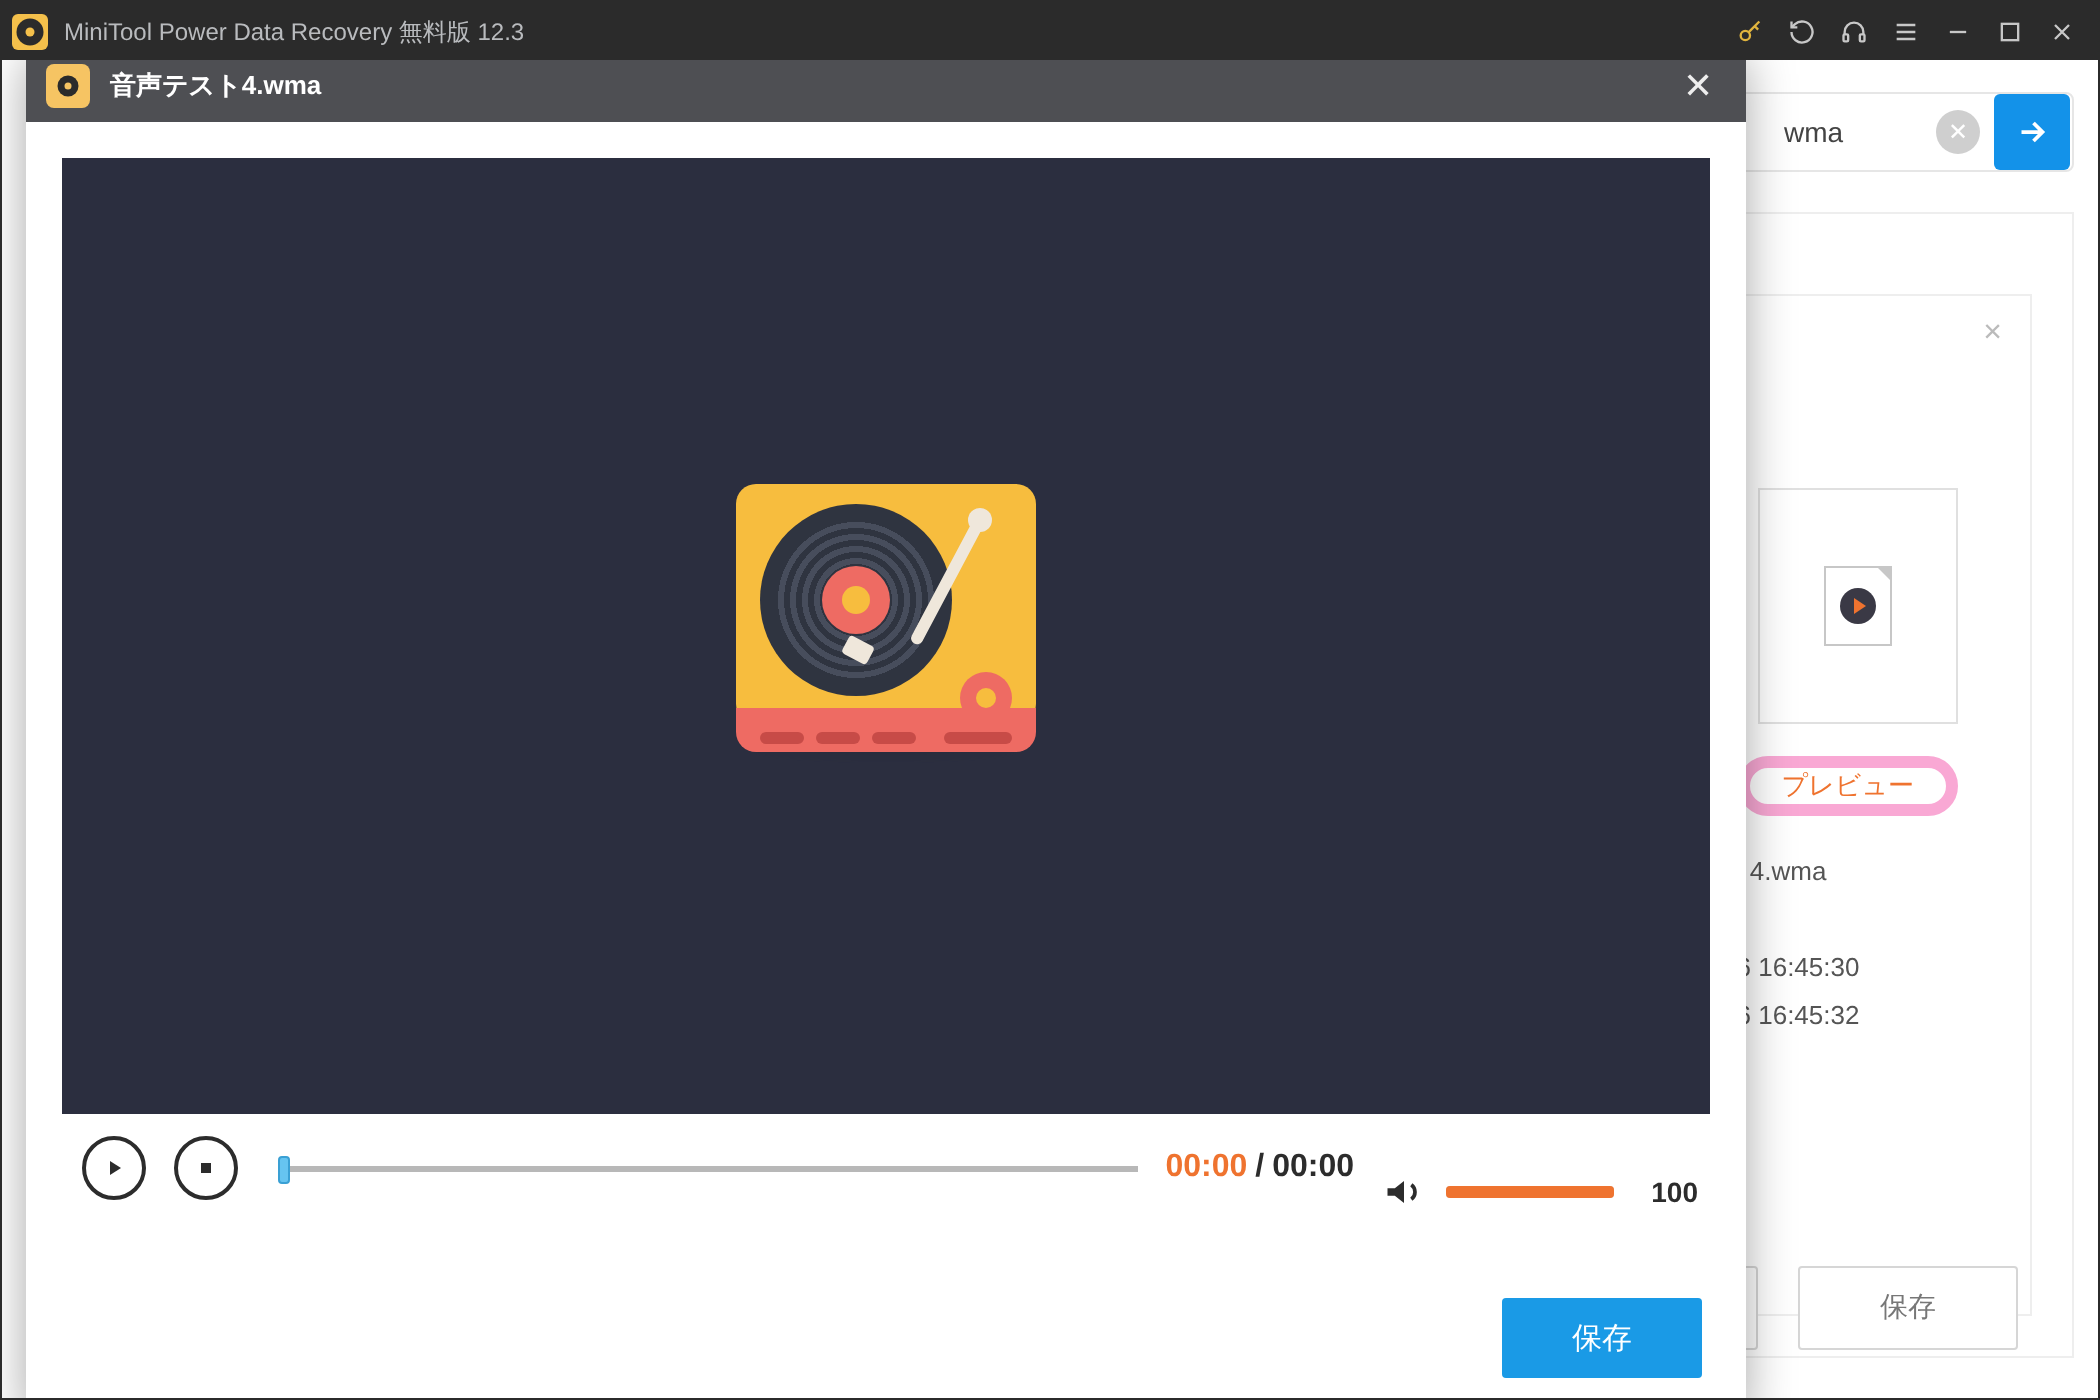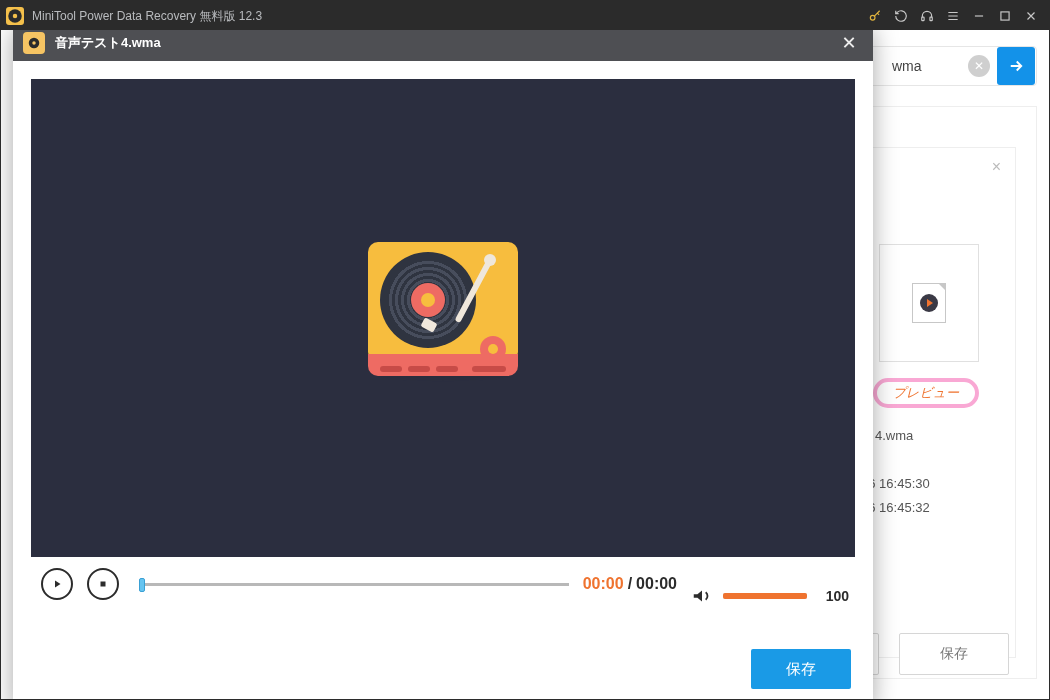--- a/index.html
+++ b/index.html
@@ -25,21 +25,21 @@
 .bg-search .go svg { width: 18px; height: 18px; }
 
 .bg-panelbox { position: absolute; top: 76px; left: 40px; right: 12px; bottom: 20px; border: 1px solid #eee; background: #fff; }
 .bg-inner { position: absolute; top: 40px; left: 20px; right: 20px; bottom: 20px; border: 1px solid #eee; background: #fff; }
 .bg-inner .xclose { position: absolute; top: 10px; right: 14px; color: #bbb; font-size: 16px; cursor: pointer; }
 .preview-card { position: absolute; top: 96px; right: 36px; width: 100px; height: 118px; border: 1px solid #e0e0e0; background: #fff; display: flex; align-items: center; justify-content: center; }
 .preview-card .fileicon { width: 34px; height: 40px; border: 1px solid #c7c7c7; background: #fff; position: relative; display: flex; align-items: center; justify-content: center; }
 .preview-card .fileicon::before { content:""; position:absolute; top:-1px; right:-1px; width:0; height:0; border-left:8px solid transparent; border-top:8px solid #c7c7c7; }
 .preview-card .pdot { width: 18px; height: 18px; border-radius: 50%; background: #3a3945; display: flex; align-items: center; justify-content: center; }
 .preview-card .pdot::after { content:""; width:0; height:0; border-left:6px solid #ef732f; border-top:4px solid transparent; border-bottom:4px solid transparent; margin-left:2px;}
-.btn-preview { position: absolute; top: 230px; right: 36px; height: 30px; padding: 0 16px; border: 4px solid #f9a8d4; color: #ef732f; font-size: 13px; border-radius: 15px; background: #fff; display: flex; align-items: center; cursor: pointer; font-style: italic; }
+.btn-preview { position: absolute; top: 230px; right: 36px; height: 30px; padding: 0 16px; border: 6px solid #f9a8d4; color: #ef732f; font-size: 13px; border-radius: 15px; background: #fff; display: flex; align-items: center; cursor: pointer; }
 .meta { position: absolute; top: 276px; right: 36px; width: 170px; font-size: 13px; color: #555; line-height: 24px; }
 .bg-bottom-buttons { position: absolute; bottom: 24px; right: 40px; display: flex; gap: 20px; }
 .bg-bottom-buttons .b { height: 42px; width: 110px; border: 1px solid #d6d6d6; background: #fff; color: #777; display: flex; align-items: center; justify-content: center; font-size: 14px; border-radius: 2px; cursor: pointer; }
 
 
 .modal-wrap { position: absolute; inset: 0; }
 .modal { position: absolute; top: -5px; left: 12px; width: 860px; height: 682px; box-shadow: 0 4px 24px rgba(0,0,0,.35); background: #fff; border-radius: 2px; overflow: hidden; }
 .m-titlebar { height: 36px; background: #4e4f53; color: #fff; display: flex; align-items: center; padding: 0 10px; font-size: 13px; }
 .m-titlebar .micon { width: 22px; height: 22px; border-radius: 4px; background: #f6c463; margin-right: 10px; display: flex; align-items: center; justify-content: center; }
 .m-titlebar .micon svg { width: 14px; height: 14px; }

